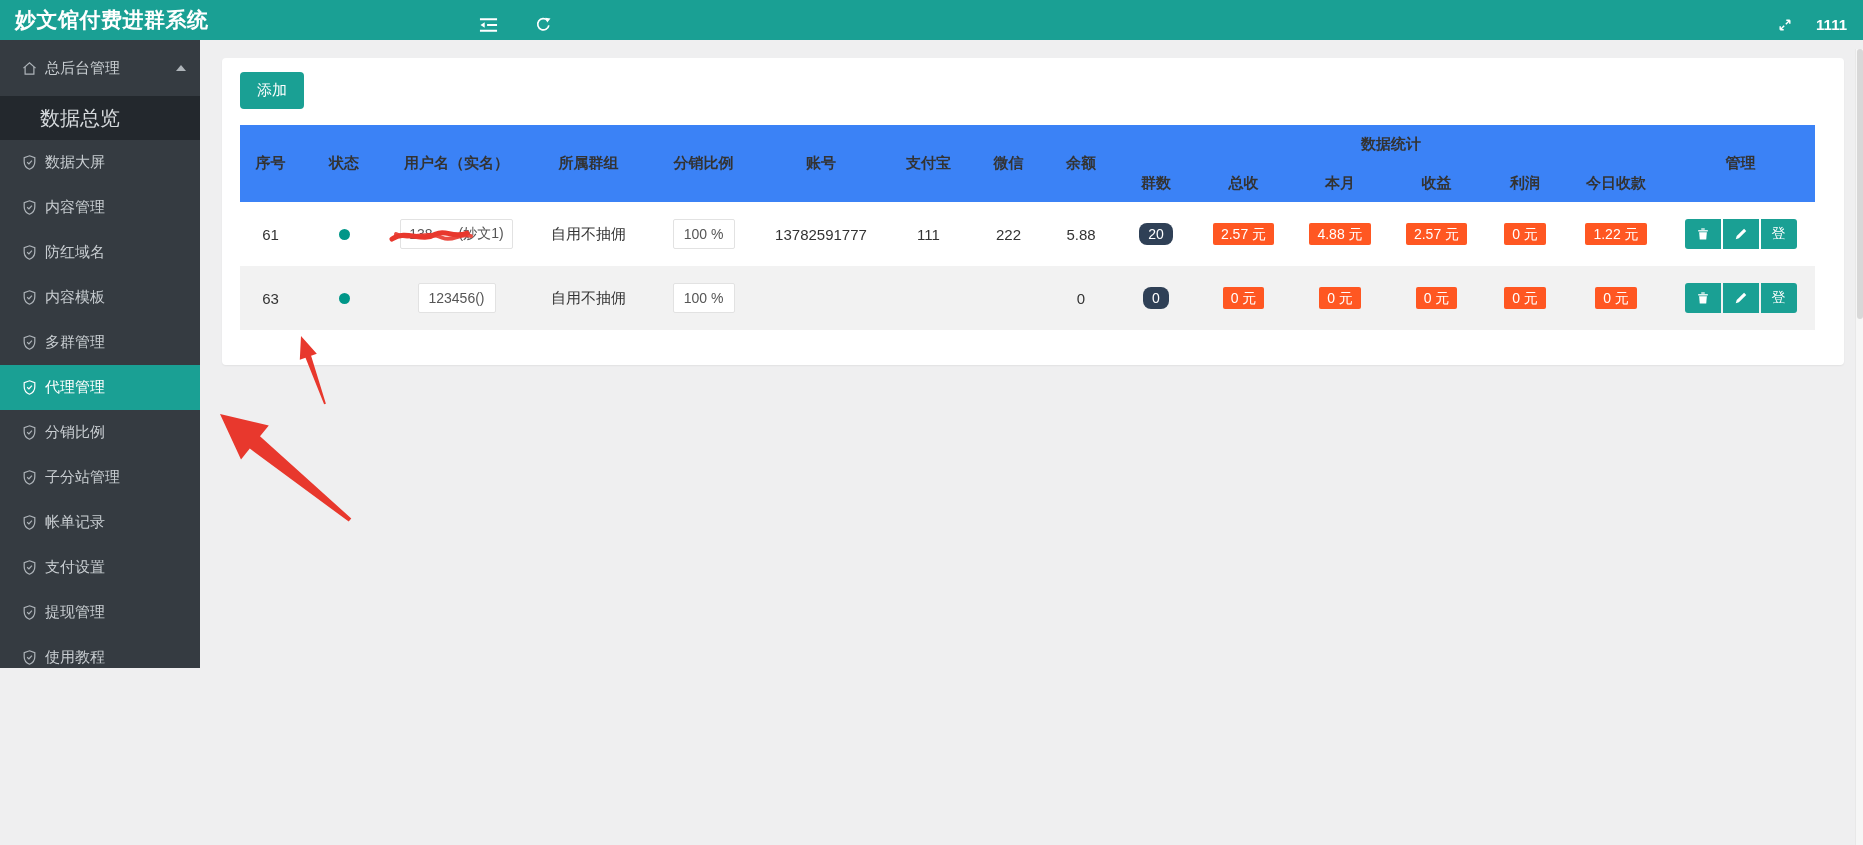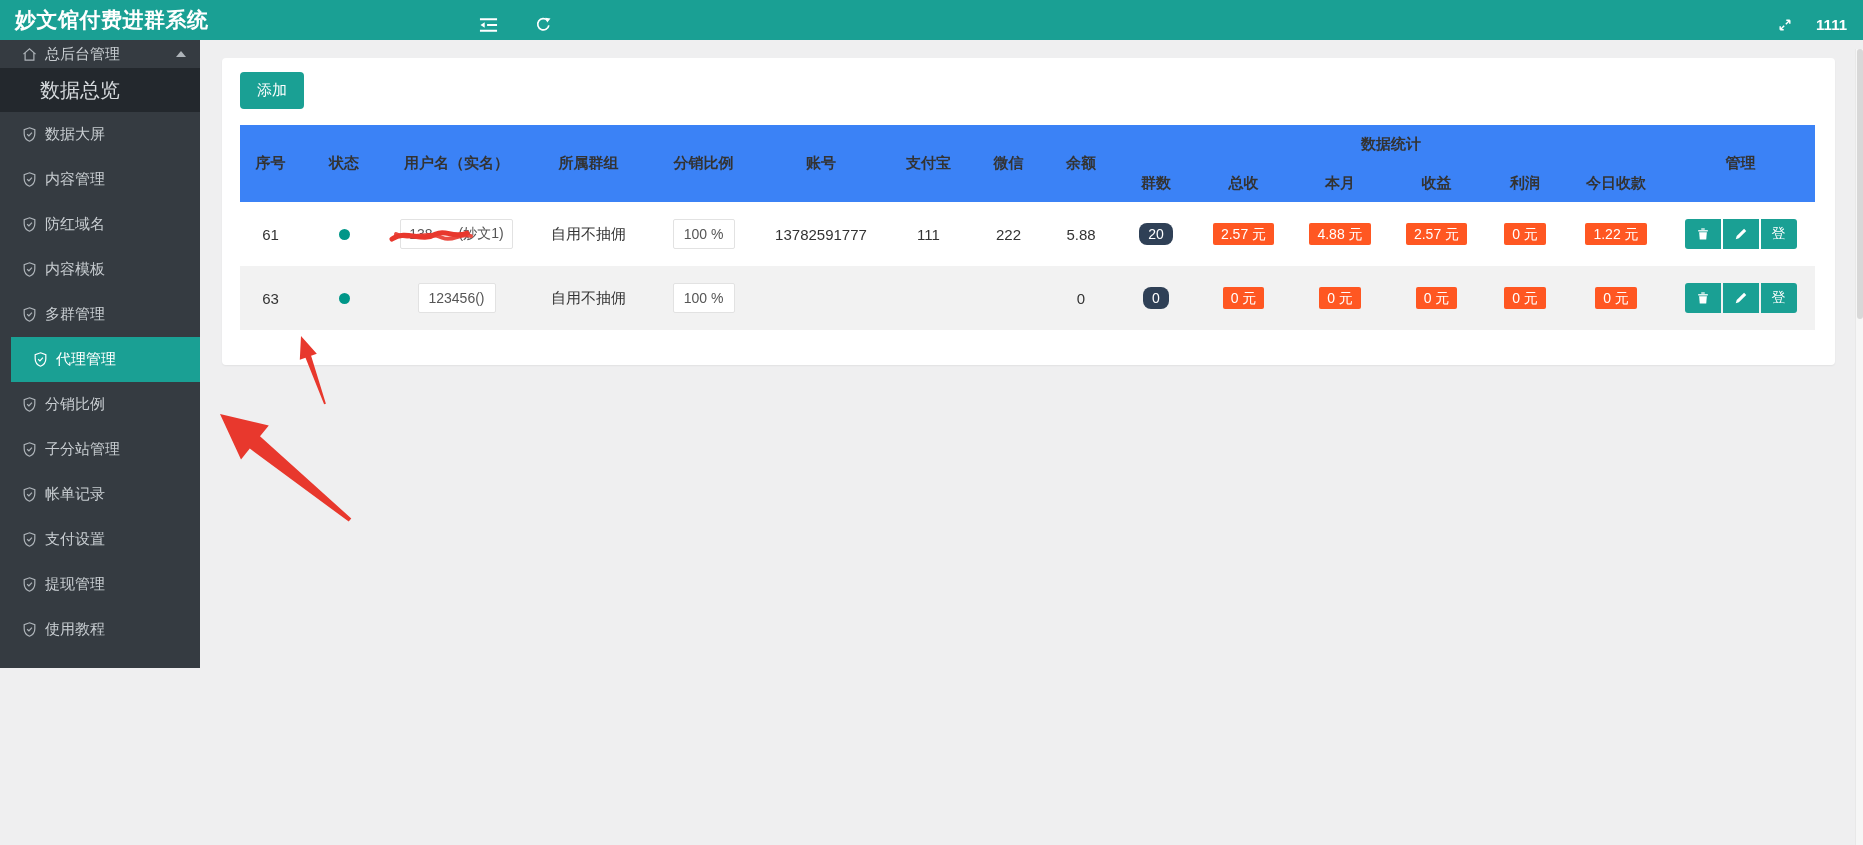--- a/index.html
+++ b/index.html
@@ -21,33 +21,33 @@
 
   
   .layout { display:flex; align-items:flex-start; }
 
   
   .sidebar { width:200px; background:#353b41; color:#c8cdd1; height:628px; flex:0 0 200px; }
   .side-item { height:45px; display:flex; align-items:center; padding:0 14px 0 21px;
     font-size:15px; cursor:pointer; position:relative; }
   .side-item .s-ico { width:17px; height:17px; margin-right:7px; color:#aeb4b9; flex:0 0 17px; }
   .side-item .s-ico svg { width:17px; height:17px; display:block; }
-  .side-item.parent { height:28px; }
+  .side-item.parent { height:56px; }
   .side-item.parent .arrow { margin-left:auto; width:0; height:0;
     border-left:5px solid transparent; border-right:5px solid transparent;
     border-bottom:6px solid #aeb4b9; }
   .side-sub { height:44px; background:#23282d; display:flex; align-items:center;
     padding-left:40px; font-size:20px; color:#d6dadd; cursor:pointer; }
-  .side-item.active { background:#1aa094; color:#fff;margin-left:11px; }
+  .side-item.active { background:#1aa094; color:#fff; }
   .side-item.active .s-ico { color:#fff; }
 
   
   .content { flex:1; padding:18px 29px 0 22px; }
   .card { background:#fff; border-radius:4px; box-shadow:0 1px 2px rgba(0,0,0,.06);
-    padding:14px 20px 35px 18px; }
+    padding:14px 29px 35px 18px; }
   .btn-add { display:inline-block; background:#1aa094; color:#fff; border:none;
     font-size:15px; padding:9px 17px; border-radius:4px; cursor:pointer;
     font-family:inherit; }
 
   
   table.agents { border-collapse:collapse; table-layout:fixed; width:1575px; margin-top:16px; }
   table.agents th { background:#3b82f6; color:#333; font-size:15px; font-weight:bold; }
   table.agents thead tr.h1 th { height:39px; }
   table.agents thead tr.h2 th { height:38px; }
   table.agents thead th[rowspan] { height:77px; }

